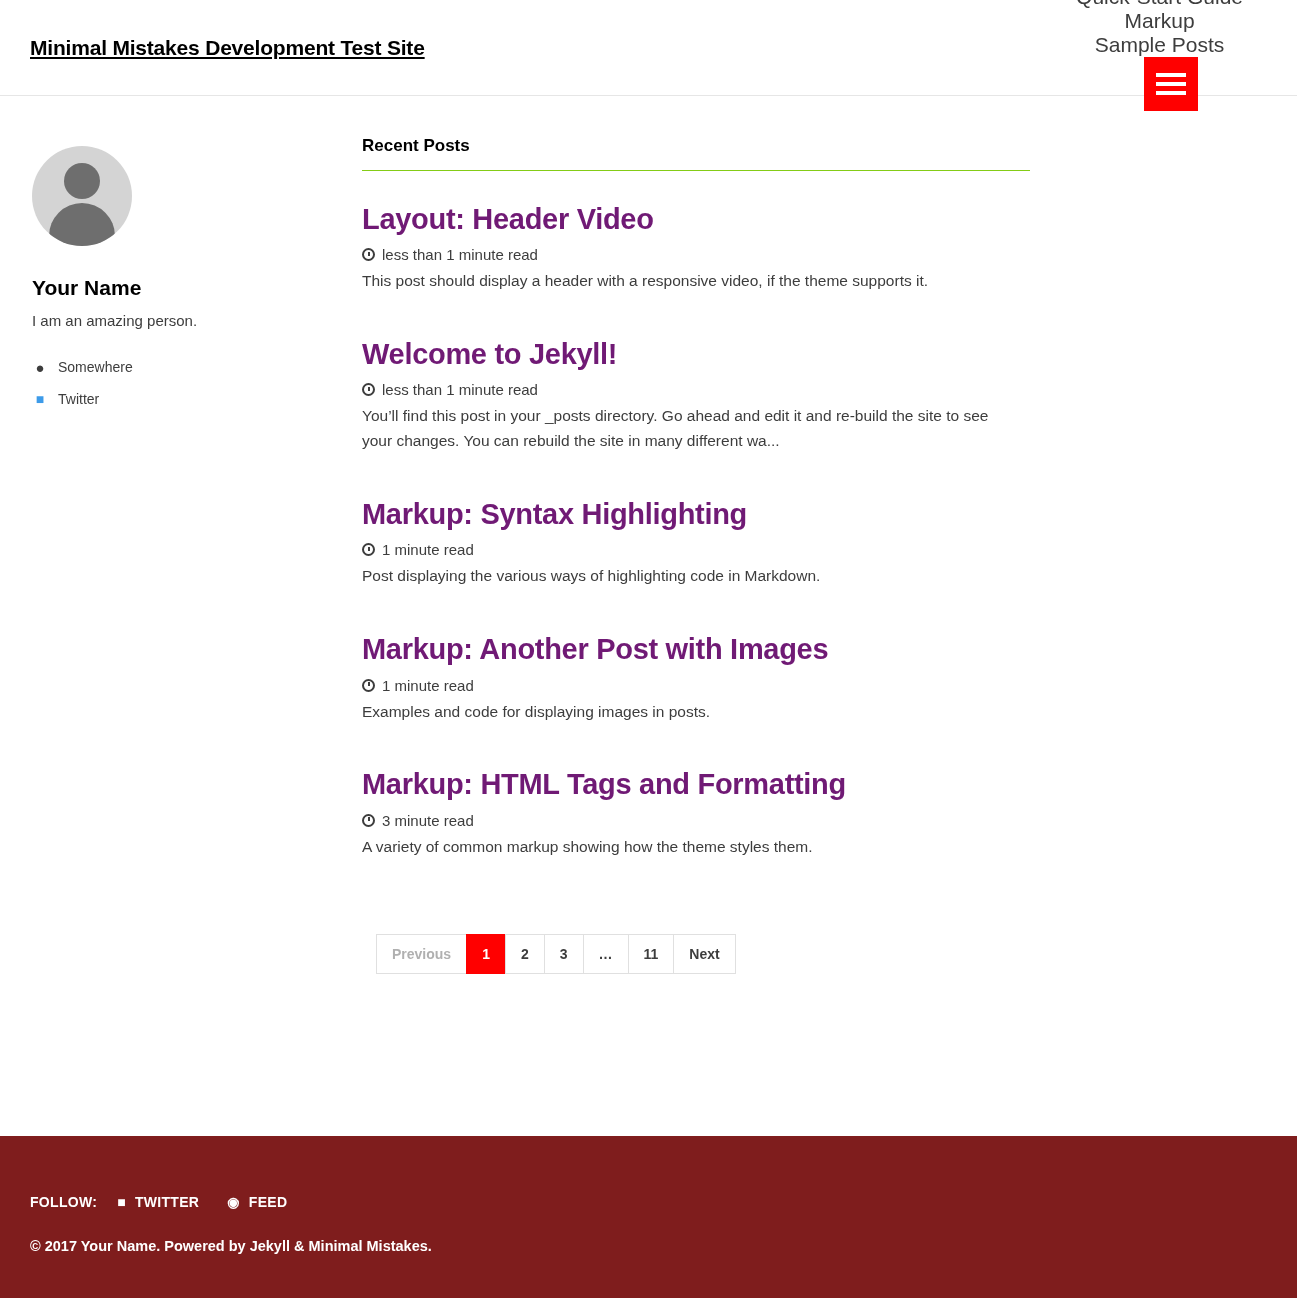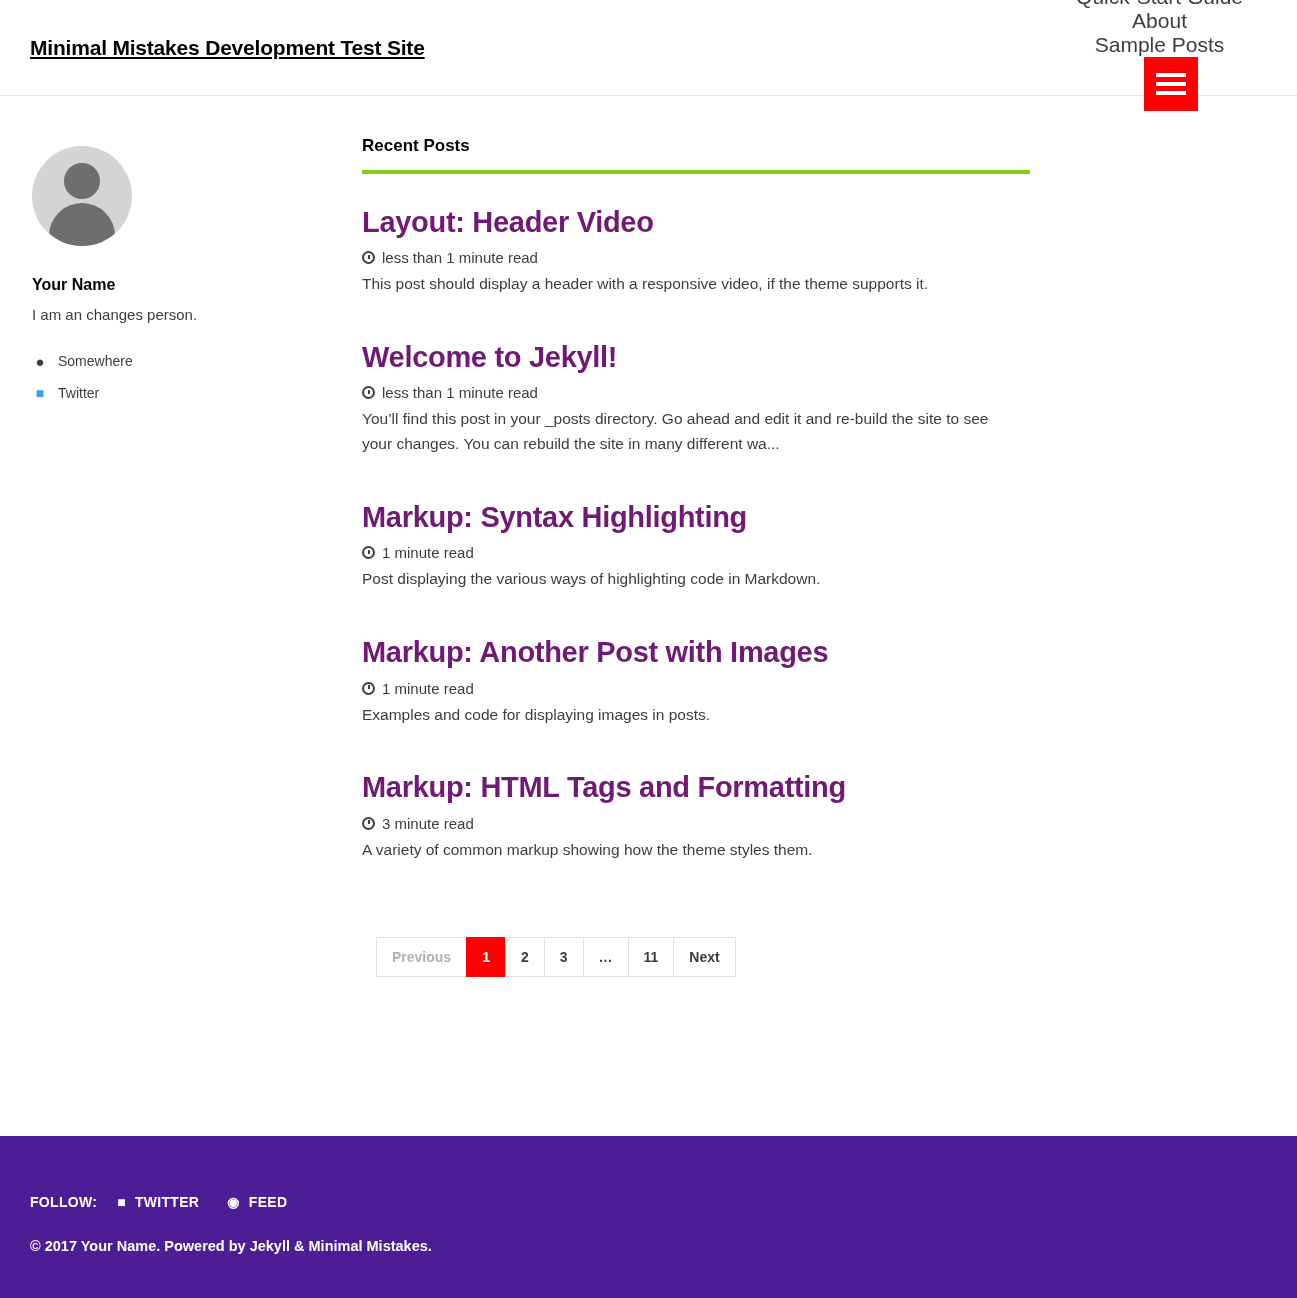--- a/index.html
+++ b/index.html
@@ -104,21 +104,21 @@
   .avatar .body {
     position: absolute;
     width: 66px;
     height: 48px;
     border-radius: 33px 33px 0 0;
     background: #6e6e6e;
     left: 17px;
     top: 57px;
   }
   .author-name {
-    font-size: 16px;
+    font-size: 21px;
     font-weight: bold;
     color: #000;
     margin-top: 30px;
     margin-left: 2px;
   }
   .author-bio {
     font-size: 15px;
     color: #3d3d3d;
     margin-top: 12px;
     margin-left: 2px;
@@ -144,21 +144,21 @@
   .main {
     flex: 1;
     max-width: 700px;
     padding-left: 32px;
   }
   .recent-title {
     font-size: 17px;
     font-weight: bold;
     color: #000;
     padding-bottom: 14px;
-    border-bottom: 4px solid #84cc16;
+    border-bottom: 1px solid #84cc16;
     margin: 0 0 6px 0;
   }
   .post {
     padding-top: 26px;
     padding-bottom: 18px;
   }
   .post-title {
     font-size: 29px;
     font-weight: bold;
     color: #701a75;
@@ -223,21 +223,21 @@
   .pagination .last { border-right: 1px solid #e0e0e0; }
   .pagination .disabled { color: #b0b0b0; }
   .pagination .current {
     background: #ff0000;
     color: #fff;
     border-color: #ff0000;
   }
 
   
   .footer {
-    background: #4c1d95;
+    background: #7f1d1d;
     color: #fff;
     padding: 58px 30px 44px 30px;
     width: 100%;
   }
   .follow-row {
     display: flex;
     align-items: center;
     gap: 14px;
     font-size: 14px;
     font-weight: bold;
@@ -262,40 +262,40 @@
   }
 </style>
 </head>
 <body>
 
 <div class="masthead">
   <div class="masthead-inner">
     <a class="site-title" href="#">Minimal Mistakes Development Test Site</a>
     <nav class="top-nav">
       <a href="#">Quick-Start Guide</a>
-      <a href="#">About</a>
+      <a href="#">Markup</a>
       <a href="#">Sample Posts</a>
       <div class="hamburger">
         <span></span>
         <span></span>
         <span></span>
       </div>
     </nav>
   </div>
 </div>
 
 <div class="page-wrap">
 
   <aside class="sidebar">
     <div class="avatar">
       <div class="head"></div>
       <div class="body"></div>
     </div>
     <div class="author-name">Your Name</div>
-    <div class="author-bio">I am an changes person.</div>
+    <div class="author-bio">I am an amazing person.</div>
     <div class="author-links">
       <a class="author-link" href="#">
         <span class="ico ico-pin">●</span>
         <span>Somewhere</span>
       </a>
       <a class="author-link" href="#">
         <span class="ico ico-tw">■</span>
         <span>Twitter</span>
       </a>
     </div>

